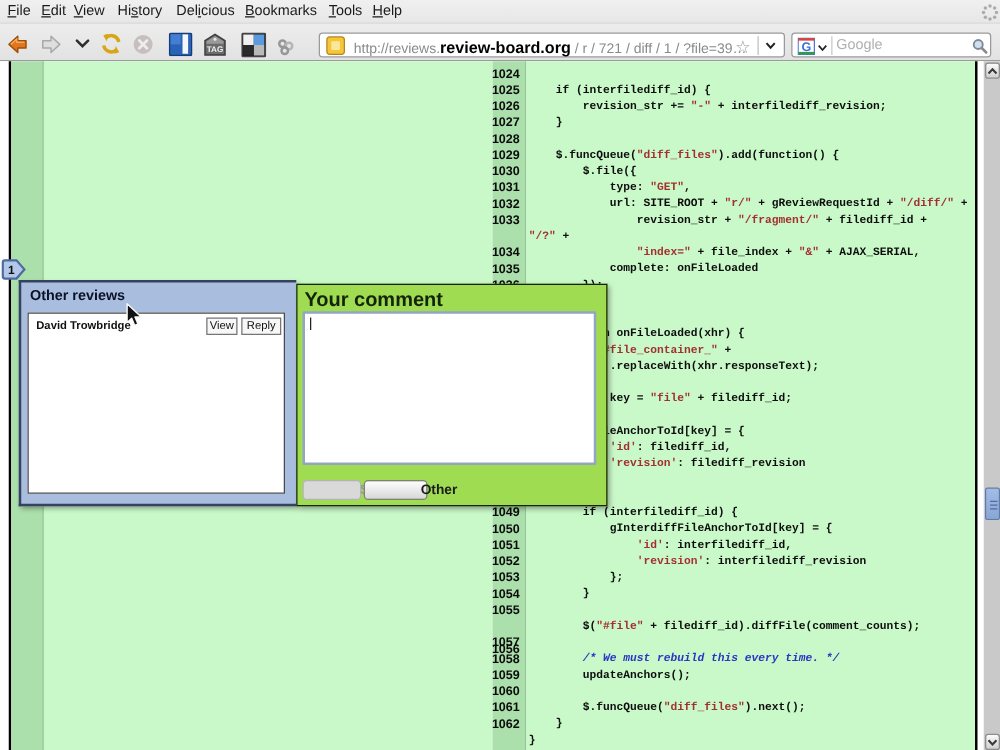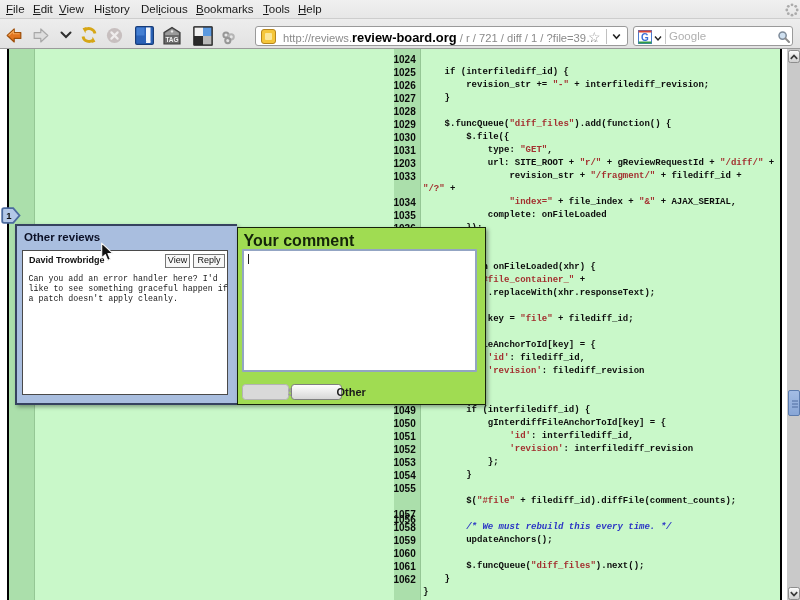--- a/index.html
+++ b/index.html
@@ -193,21 +193,21 @@
 </div>
 
 <div class="ln" style="top:53.00px">1024</div>
 <div class="ln" style="top:66.00px">1025</div>
 <div class="ln" style="top:79.00px">1026</div>
 <div class="ln" style="top:92.00px">1027</div>
 <div class="ln" style="top:105.00px">1028</div>
 <div class="ln" style="top:118.00px">1029</div>
 <div class="ln" style="top:131.00px">1030</div>
 <div class="ln" style="top:144.00px">1031</div>
-<div class="ln" style="top:157.00px">1203</div>
+<div class="ln" style="top:157.00px">1032</div>
 <div class="ln" style="top:170.00px">1033</div>
 <div class="ln" style="top:196.00px">1034</div>
 <div class="ln" style="top:209.00px">1035</div>
 <div class="ln" style="top:222.00px">1036</div>
 <div class="ln" style="top:235.00px">1037</div>
 <div class="ln" style="top:248.00px">1038</div>
 <div class="ln" style="top:261.00px">1039</div>
 <div class="ln" style="top:274.00px">1040</div>
 <div class="ln" style="top:287.00px">1041</div>
 <div class="ln" style="top:300.00px">1042</div>
@@ -270,23 +270,20 @@
  <path d="M3 1.2 L12.2 1.2 L18.5 8.5 L12.2 15.8 L3 15.8 Q1.2 15.8 1.2 14 L1.2 3 Q1.2 1.2 3 1.2 Z" fill="#b3c8e8" stroke="#4c6b9f" stroke-width="1.8"></path>
  <text x="8" y="12" font-size="9.5" font-weight="bold" fill="#111" text-anchor="middle" font-family="Liberation Sans,sans-serif">1</text>
 </svg>
 
 <div id="bluepane">
   <h1>Other reviews</h1>
   <div id="whitebox">
     <div class="who">David Trowbridge</div>
     <div class="minibtn" style="left:142px;width:25px">View</div>
     <div class="minibtn" style="left:170px;width:32px">Reply</div>
-    <div class="cmt">Can you add an error handler here? I'd
-like to see something graceful happen if
-a patch doesn't apply cleanly.</div>
   </div>
 </div>
 
 <div id="greenpane">
   <h1>Your comment</h1>
   <div id="ta">
       <div id="caret"></div>
     </div>
   <div class="gbtn" id="savebtn">Save</div>
   <div class="gbtn" id="cancelbtn">Other</div>

